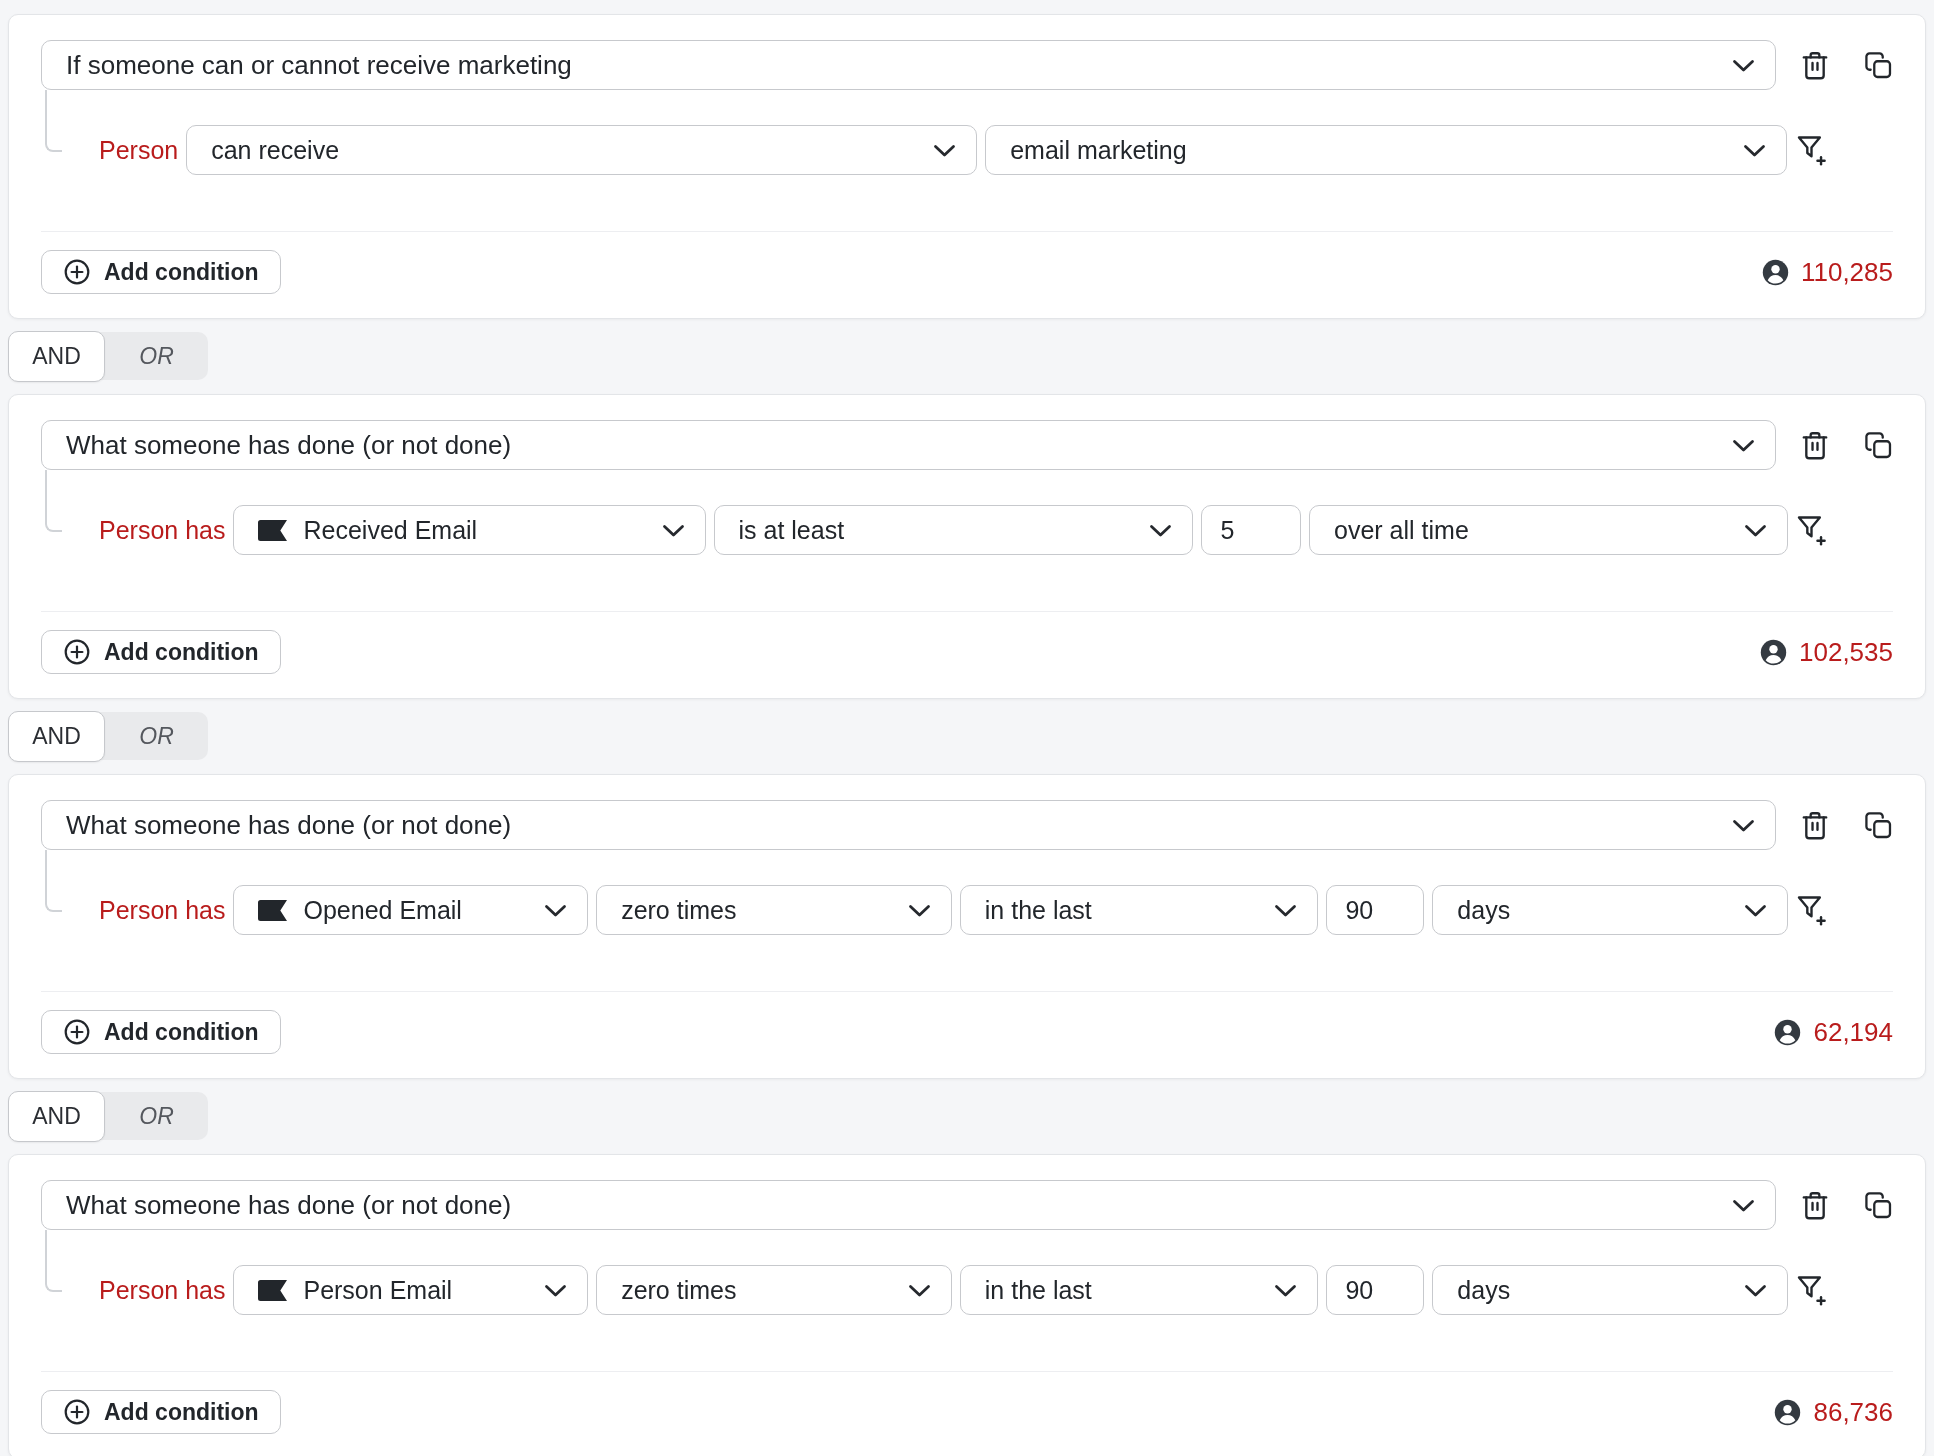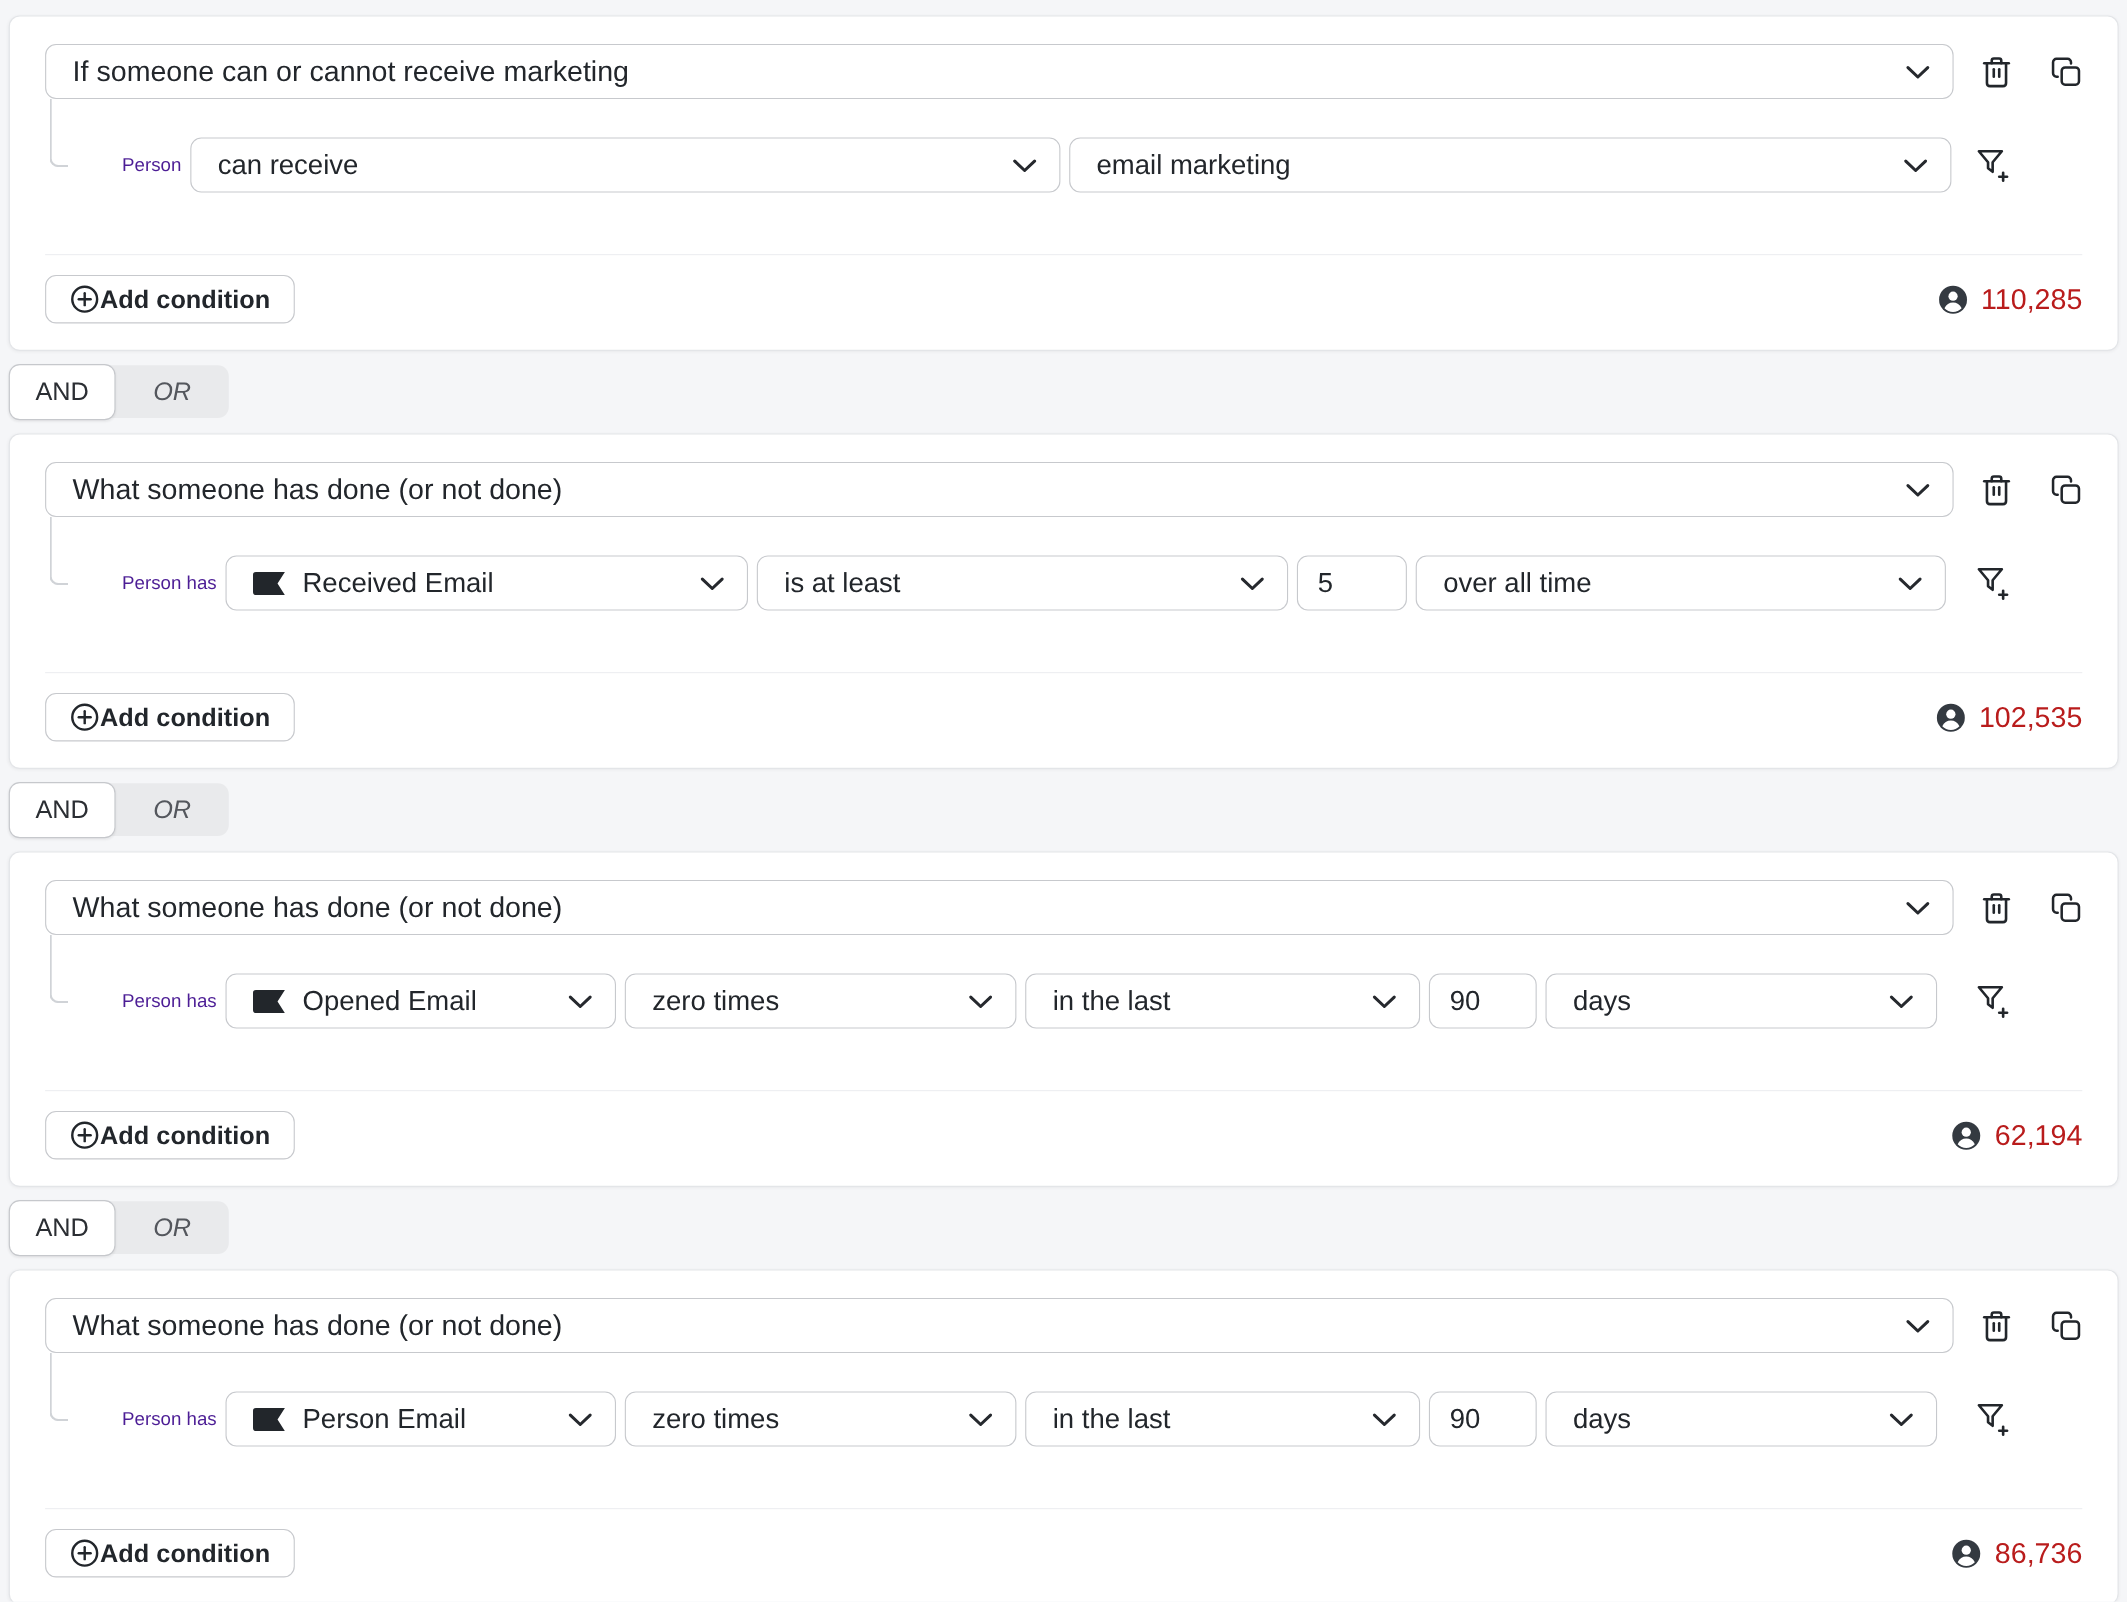--- a/index.html
+++ b/index.html
@@ -25,35 +25,35 @@
   .select .chev{position:absolute;right:20px;top:50%;margin-top:-6px;display:block;}
   .type-select{flex:1;margin-right:24px;font-size:26px;}
   .header-icons{display:flex;align-items:center;gap:34px;}
   .icon-btn{display:inline-flex;cursor:pointer;line-height:0;}
   .connector{
     position:absolute;left:36px;top:75px;width:15px;height:60px;
     border-left:2px solid #d0d3d7;border-bottom:2px solid #d0d3d7;
     border-bottom-left-radius:8px;
   }
   .cond-row{display:flex;align-items:center;margin-top:35px;padding-left:58px;gap:8px;height:50px;}
-  .row-label{color:#4c1d95;font-size:17px;white-space:nowrap;margin-right:0;margin-left:12px;}
+  .row-label{color:#b91c1c;font-size:25px;white-space:nowrap;margin-right:0;}
   .num-input{
     height:50px;border:1px solid #c7c9cd;border-radius:10px;background:#fff;
     padding:0 18px;font-size:25px;display:flex;align-items:center;box-sizing:border-box;
     cursor:text;
   }
   .flag{margin-right:16px;flex:0 0 auto;display:block;}
   .filter-btn{margin-left:auto;margin-right:66px;}
   .card-footer{
     border-top:1px solid #edeef1;margin-top:56px;
     display:flex;align-items:center;justify-content:space-between;
     padding:18px 0 24px;
   }
   .add-btn{
-    display:flex;align-items:center;gap:0;height:44px;padding:0 21px;
+    display:flex;align-items:center;gap:13px;height:44px;padding:0 21px;
     border:1px solid #c7c9cd;border-radius:10px;background:#fff;
     font-size:23px;font-weight:600;color:#22262b;cursor:pointer;
     font-family:"Liberation Sans",sans-serif;
   }
   .count{display:flex;align-items:center;gap:12px;font-size:26px;color:#b91c1c;justify-content:center;}
   .op-toggle{position:relative;width:200px;height:51px;margin-bottom:12px;}
   .op-or{
     position:absolute;left:0;top:1px;width:200px;height:48px;background:#e9eaec;
     border-radius:10px;display:flex;align-items:center;box-sizing:border-box;
     padding-left:97px;justify-content:center;cursor:pointer;

